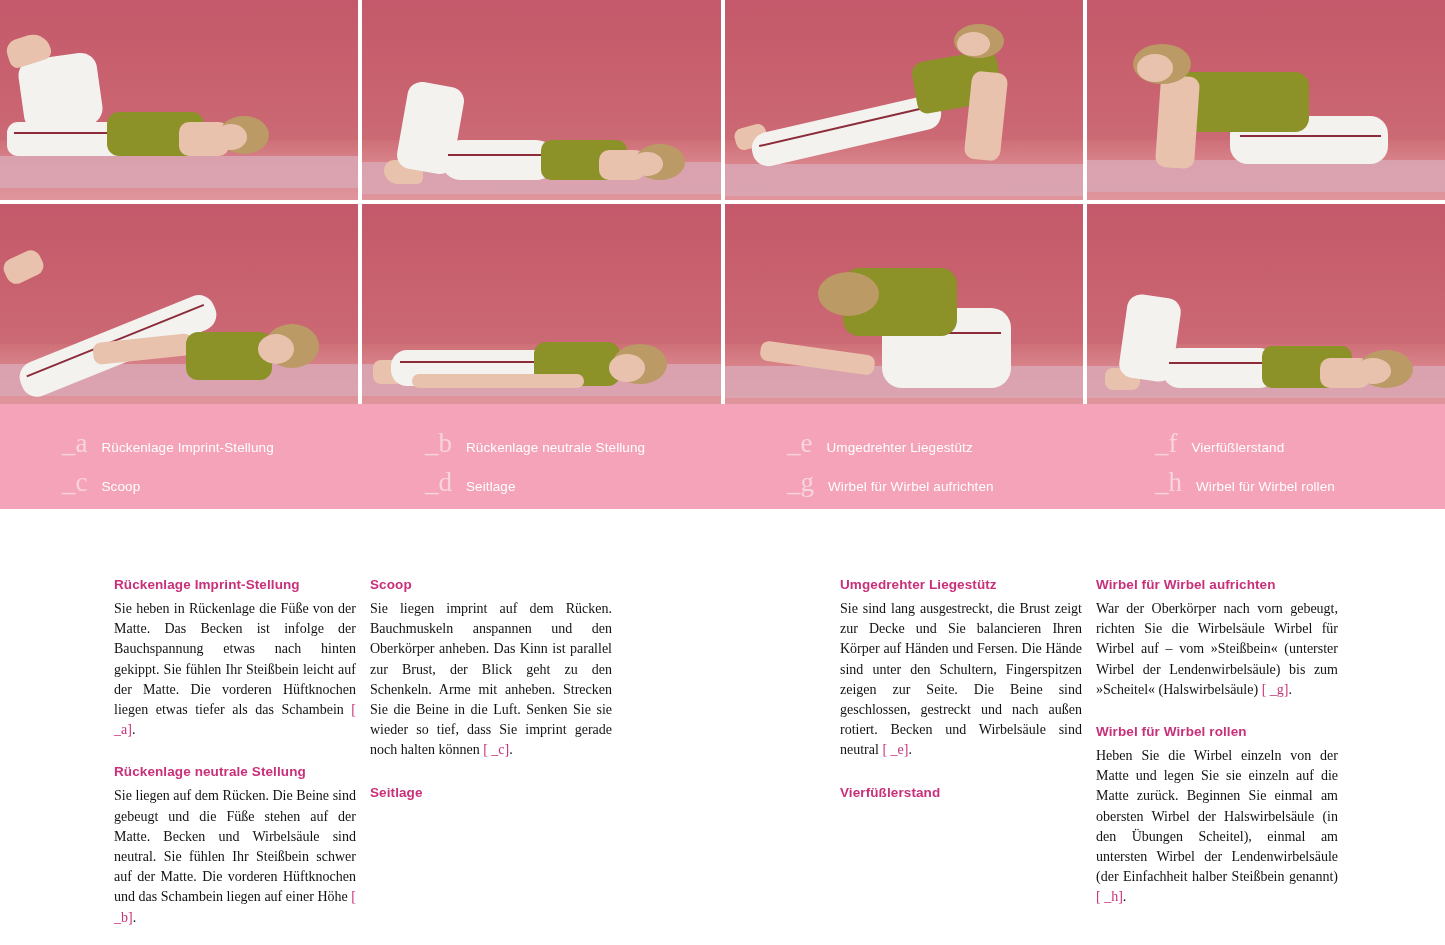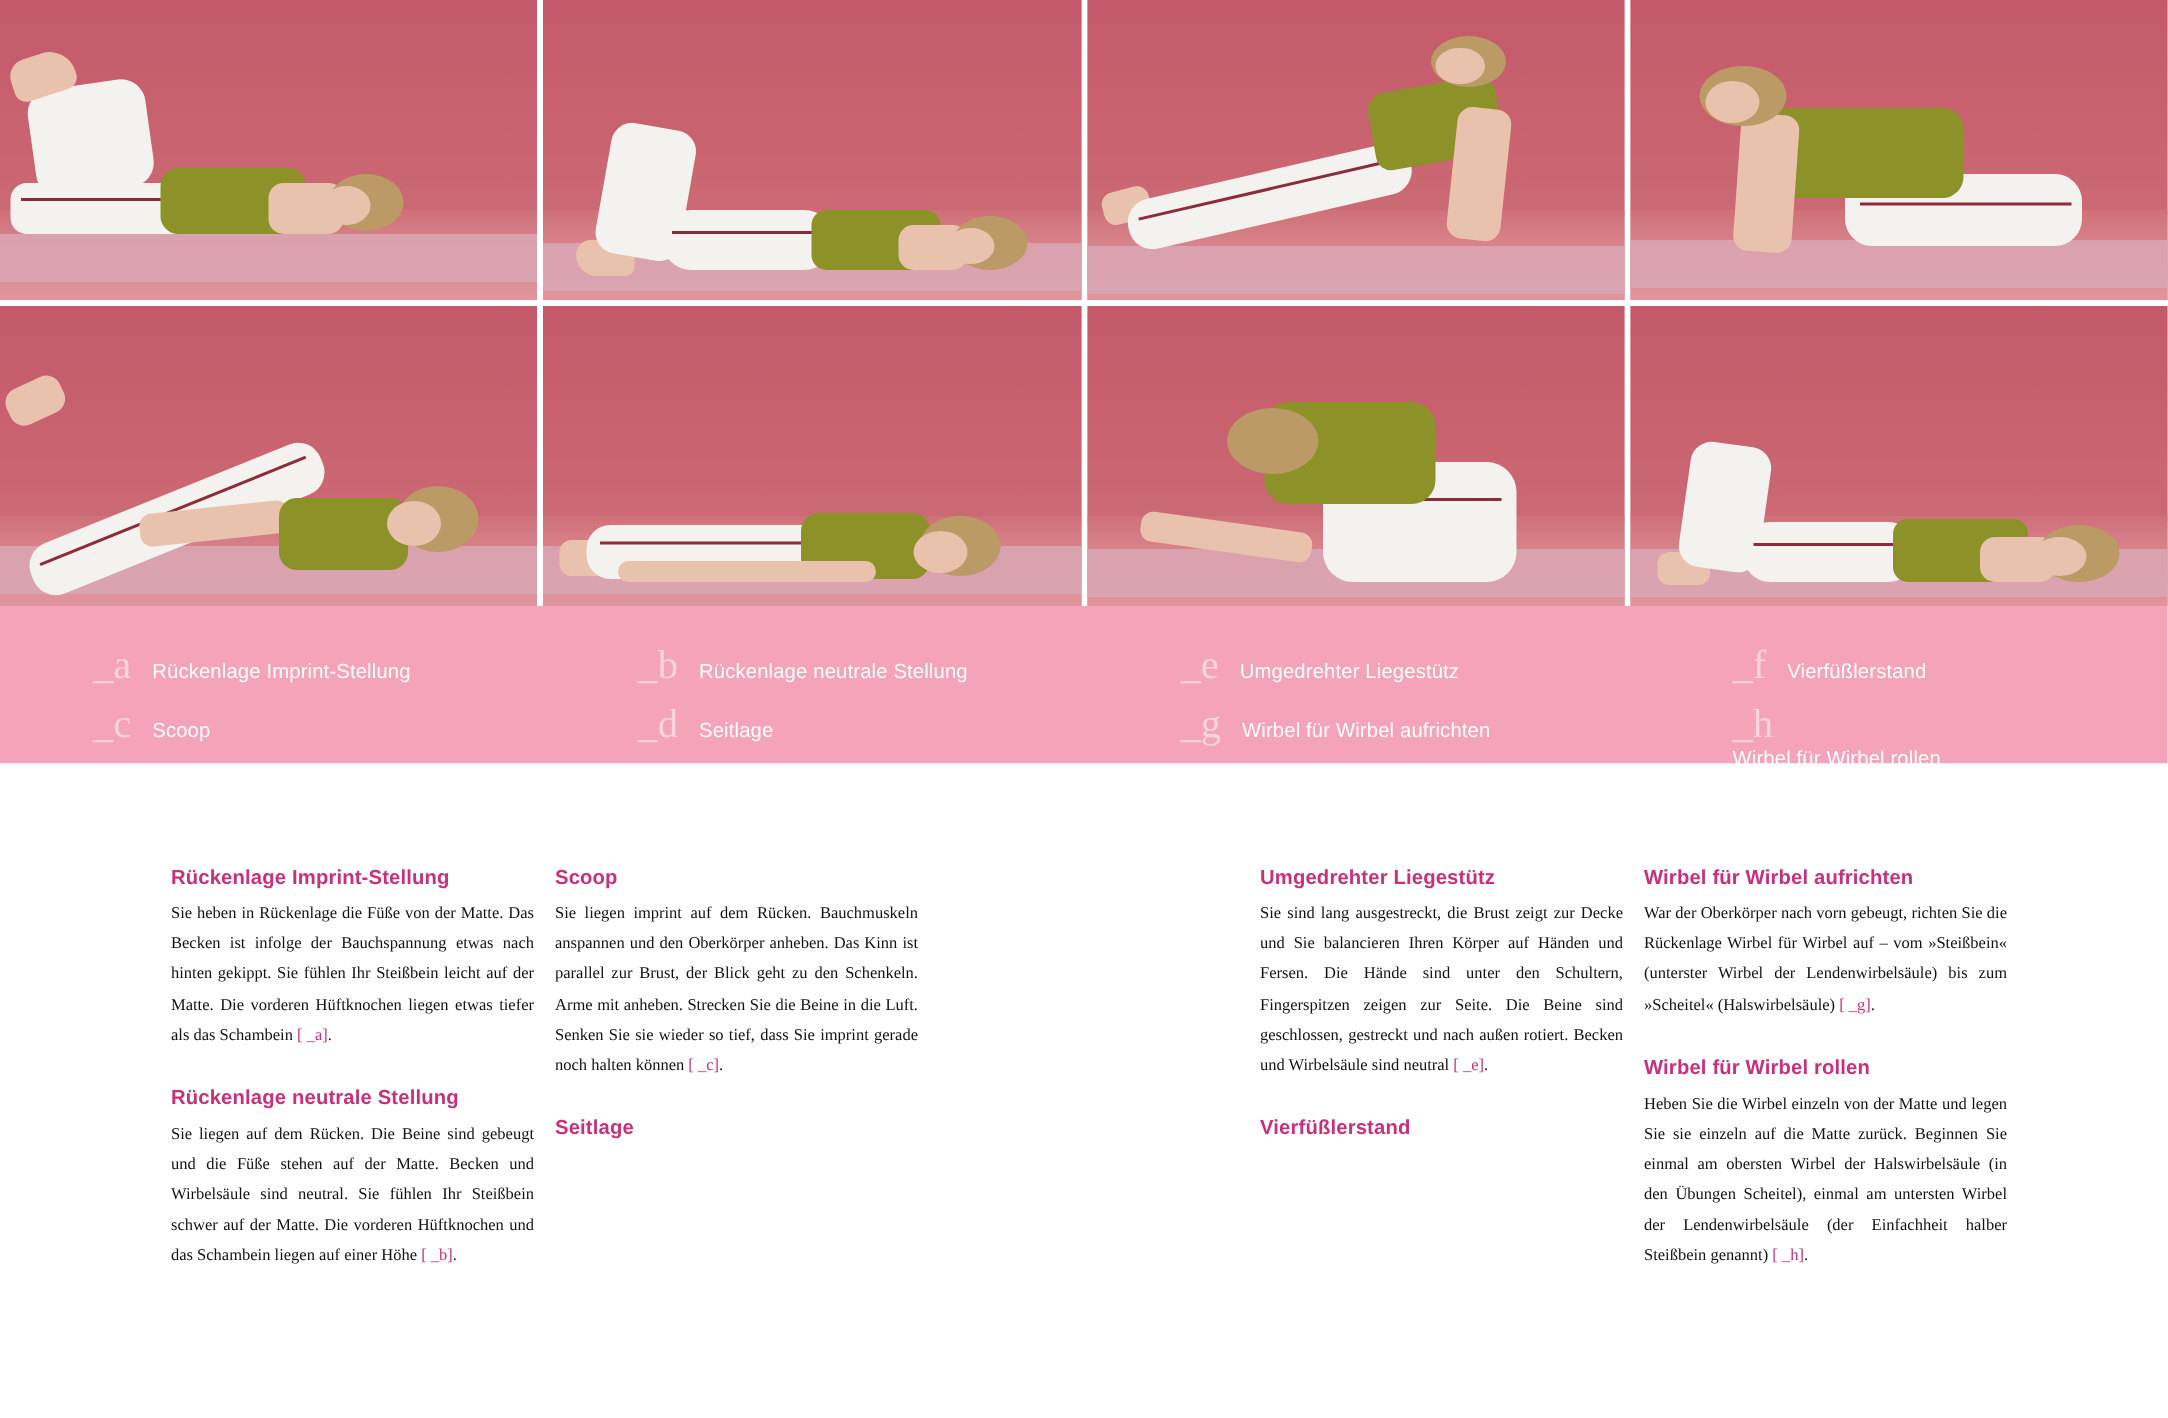--- a/index.html
+++ b/index.html
@@ -121,21 +121,21 @@
     font-family: "Liberation Sans", sans-serif;
     font-size: 13.5px;
     font-weight: 700;
     color: #c8307a;
     letter-spacing: .1px;
   }
   .col h3.later { margin-top: 24px; }
   .col p {
     margin: 0;
     font-family: "Liberation Serif", serif;
-    font-size: 11px;
+    font-size: 14px;
     line-height: 20.2px;
     color: #111111;
     text-align: justify;
     text-justify: inter-word;
     hyphens: auto;
   }
   .ref {
     color: #c8307a;
     font-family: "Liberation Serif", serif;
   }
@@ -286,21 +286,21 @@
       <span class="cap-text">Scoop</span>
     </div>
     <div class="cap-row" style="left:425px; top:63px;">
       <span class="cap-letter">_d</span>
       <span class="cap-text">Seitlage</span>
     </div>
     <div class="cap-row" style="left:787px; top:63px;">
       <span class="cap-letter">_g</span>
       <span class="cap-text">Wirbel für Wirbel aufrichten</span>
     </div>
-    <div class="cap-row" style="left:1155px;top:63px;flex-direction:column;">
+    <div class="cap-row" style="left:1155px;top:63px;">
       <span class="cap-letter">_h</span>
       <span class="cap-text">Wirbel für Wirbel rollen</span>
     </div>
   </div>
 
   <div class="text-area">
 
     <div class="col" style="left:114px;">
       <h3>Rückenlage Imprint-Stellung</h3>
       <p><span>Sie heben in Rückenlage die Füße von der Matte. Das Becken ist infolge der Bauchspannung etwas nach hinten gekippt. Sie fühlen Ihr Steißbein leicht auf der Matte. Die vorderen Hüftknochen liegen etwas tiefer als das Schambein </span><span class="ref">[ _a]</span><span>.</span></p>
@@ -315,20 +315,20 @@
     </div>
 
     <div class="col" style="left:840px;">
       <h3>Umgedrehter Liegestütz</h3>
       <p><span>Sie sind lang ausgestreckt, die Brust zeigt zur Decke und Sie balancieren Ihren Körper auf Händen und Fersen. Die Hände sind unter den Schultern, Fingerspitzen zeigen zur Seite. Die Beine sind geschlossen, gestreckt und nach außen rotiert. Becken und Wirbelsäule sind neutral </span><span class="ref">[ _e]</span><span>.</span></p>
       <h3 class="later">Vierfüßlerstand</h3>
     </div>
 
     <div class="col" style="left:1096px;">
       <h3>Wirbel für Wirbel aufrichten</h3>
-      <p><span>War der Oberkörper nach vorn gebeugt, richten Sie die Rückenlage Wirbel für Wirbel auf – vom »Steißbein« (unterster Wirbel der Lendenwirbelsäule) bis zum »Scheitel« (Halswirbelsäule) </span><span class="ref">[ _g]</span><span>.</span></p>
+      <p><span>War der Oberkörper nach vorn gebeugt, richten Sie die Wirbelsäule Wirbel für Wirbel auf – vom »Steißbein« (unterster Wirbel der Lendenwirbelsäule) bis zum »Scheitel« (Halswirbelsäule) </span><span class="ref">[ _g]</span><span>.</span></p>
       <h3 class="later">Wirbel für Wirbel rollen</h3>
       <p><span>Heben Sie die Wirbel einzeln von der Matte und legen Sie sie einzeln auf die Matte zurück. Beginnen Sie einmal am obersten Wirbel der Halswirbelsäule (in den Übungen Scheitel), einmal am untersten Wirbel der Lendenwirbelsäule (der Einfachheit halber Steißbein genannt) </span><span class="ref">[ _h]</span><span>.</span></p>
     </div>
 
   </div>
 
 </div>
 
 </body></html>

